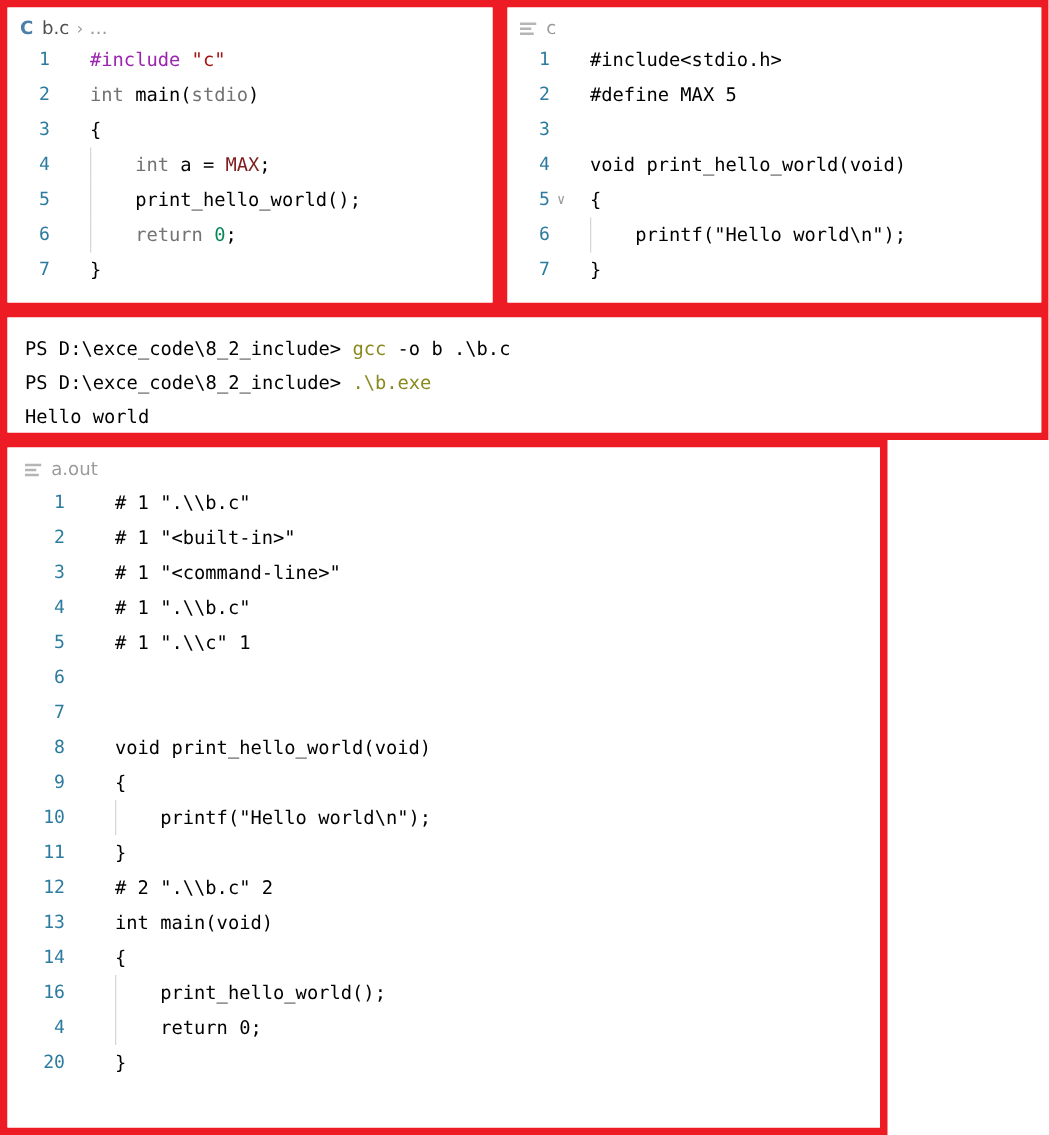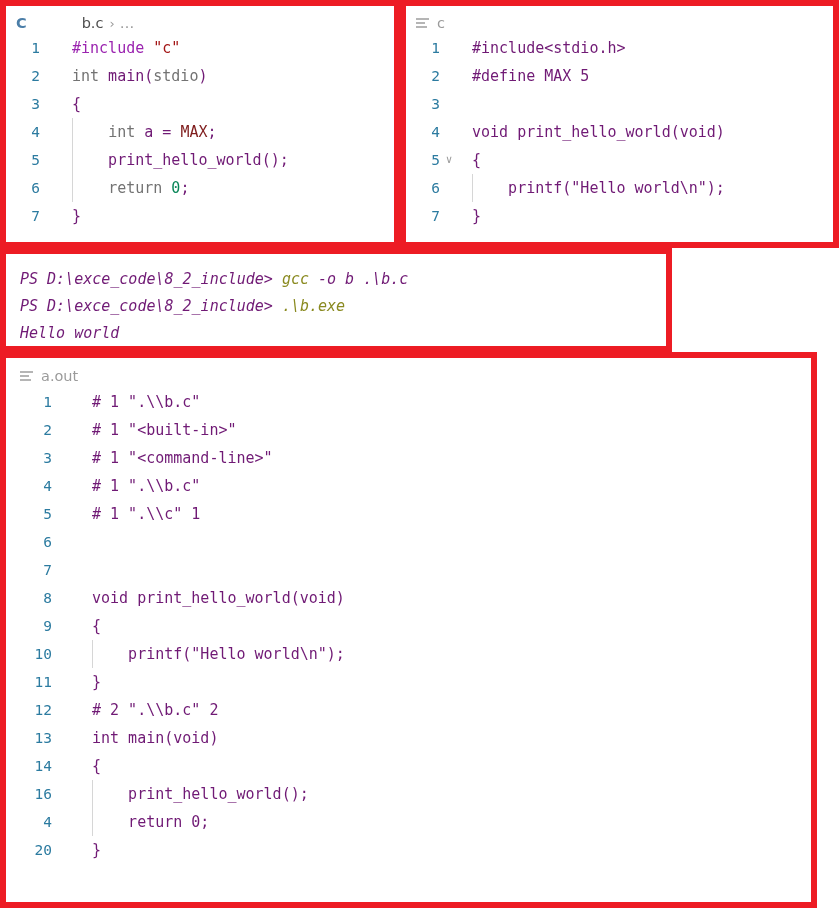--- a/index.html
+++ b/index.html
@@ -26,22 +26,22 @@
 
   
   .frame {
     position: absolute;
     box-sizing: border-box;
     border: 6px solid #ed1c24;
     background: #ffffff;
   }
   .frame-top-left   { left: 0;   top: 0;   width: 400px; height: 248px; }
   .frame-top-right  { left: 400px; top: 0; width: 439px; height: 248px; }
-  .frame-terminal   { left: 0;   top: 248px; width: 672px; height: 104px; font-style: italic; }
-  .frame-aout       { left: 0;   top: 352px; width: 817px; height: 556px; }
+  .frame-terminal   { left: 0;   top: 248px; width: 839px; height: 104px; }
+  .frame-aout       { left: 0;   top: 352px; width: 710px; height: 556px; }
 
   .pane-inner {
     position: absolute;
     inset: 0;
     overflow: hidden;
     background: #ffffff;
   }
 
   
   .breadcrumb {
@@ -58,21 +58,20 @@
   .bc-c-icon {
     font-family: "DejaVu Sans", "Liberation Sans", sans-serif;
     font-weight: bold;
     font-size: 14.5px;
     color: #4b7ea8;
     margin-right: 7px;
   }
   .bc-file {
     color: #4f4f4f;
     margin-right: 6px;
-    margin-left: 48px;
   }
   .bc-sep {
     color: #9a9a9a;
     font-size: 13px;
     margin-right: 5px;
   }
   .bc-dots {
     color: #9a9a9a;
     letter-spacing: 0px;
     font-size: 14.5px;
@@ -150,21 +149,21 @@
     width: 1px;
     background: #d6d6d6;
   }
 
   
   .t-pre    { color: #9b24b0; margin-top: 40px; }   
   .t-str    { color: #a31515; }   
   .t-kw     { color: #737373; }   
   .t-num    { color: #098658; }   
   .t-macro  { color: #7f1d1d; }   
-  .t-plain  { color: #701a75; }
+  .t-plain  { color: #000000; }
 
   
   .terminal {
     padding: 12px 0 0 14px;
     font-family: "DejaVu Sans Mono", "Liberation Mono", monospace;
     font-size: 15px;
     line-height: 27px;
     color: #1a1a1a;
     white-space: pre;
   }

